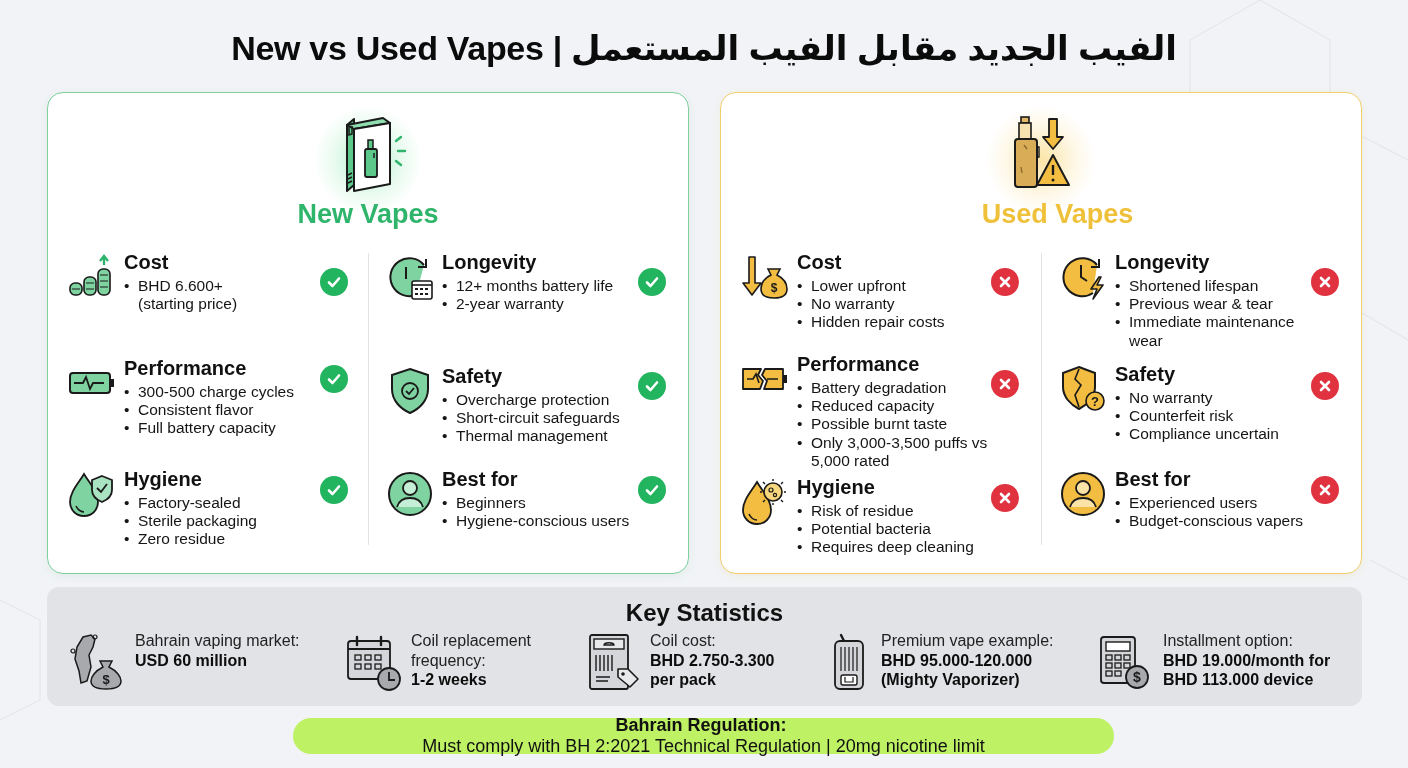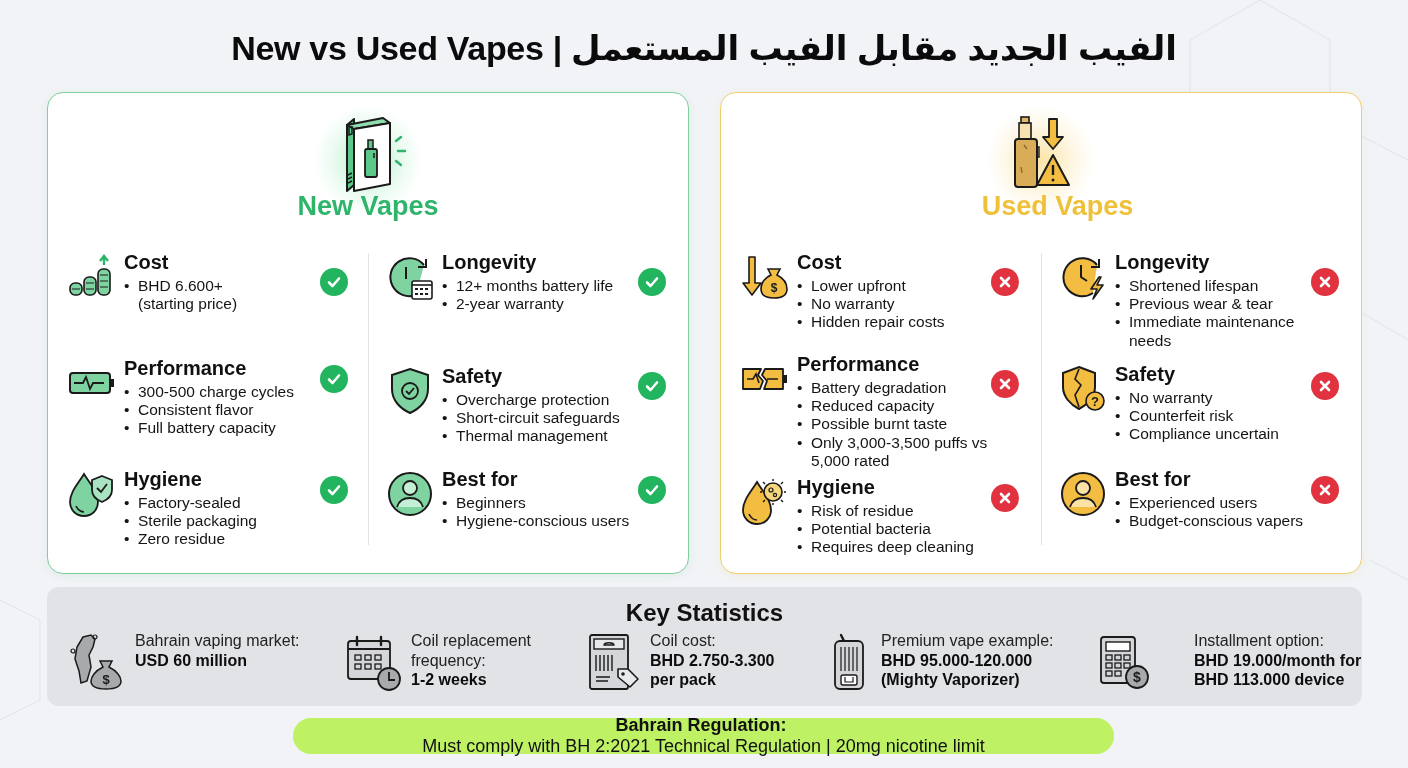--- a/index.html
+++ b/index.html
@@ -21,21 +21,21 @@
     background: #fff; border-radius: 16px;
   }
   .panel.new { left: 47px; border: 1.5px solid #7fcf9d; box-shadow: 0 2px 8px rgba(40,160,90,0.08); }
   .panel.used { left: 720px; border: 1.5px solid #f0cf6a; box-shadow: 0 2px 8px rgba(230,180,40,0.10); }
   .hero { position: absolute; left: 0; right: 0; top: 12px; height: 96px; display: flex; justify-content: center; }
   .hero .glow { position: absolute; top: 0; width: 110px; height: 110px; border-radius: 50%; }
   .panel.new .glow { background: radial-gradient(circle, rgba(80,220,130,0.45) 0%, rgba(80,220,130,0.12) 45%, rgba(255,255,255,0) 70%); }
   .panel.used .glow { background: radial-gradient(circle, rgba(245,195,60,0.45) 0%, rgba(245,195,60,0.12) 45%, rgba(255,255,255,0) 70%); }
   .hero svg { position: relative; z-index: 1; }
   .panel-title {
-    position: absolute; left: 0; right: 0; top: 98px; text-align: center;
+    position: absolute; left: 0; right: 0; top: 106px; text-align: center;
     font-size: 27px; font-weight: 700;
   }
   .panel.new .panel-title { color: #2fb56b; }
   .panel.used .panel-title { color: #efc13b; padding-left: 33px; }
   .col-divider { position: absolute; top: 160px; width: 1px; height: 292px; background: #e3e3e3; }
   .item { position: absolute; width: 300px; }
   .item .ico { position: absolute; left: 0; top: 2px; width: 48px; height: 48px; }
   .item .heading { position: absolute; left: 56px; top: 0; font-size: 20px; font-weight: 700; color: #111; }
   .item ul { position: absolute; left: 56px; top: 26px; list-style: none; font-size: 15.5px; line-height: 18.2px; color: #151515; width: 205px; }
   .item ul li { position: relative; padding-left: 14px; }
@@ -311,21 +311,21 @@
     <svg class="ico" viewBox="0 0 48 48">
       <path d="M38 12 A19 19 0 1 0 34 40" fill="#f3bd41" stroke="#1a1a1a" stroke-width="2"></path>
       <path d="M40 6 L40 14 L32 14" fill="none" stroke="#1a1a1a" stroke-width="2"></path>
       <path d="M22 12 L22 24 L28 28" fill="none" stroke="#1a1a1a" stroke-width="2"></path>
       <path d="M40 24 L32 36 L38 36 L34 46 L44 32 L38 32 L42 24 Z" fill="#f3bd41" stroke="#1a1a1a" stroke-width="1.6" stroke-linejoin="round"></path>
     </svg>
     <div class="heading">Longevity</div>
     <ul>
       <li>Shortened lifespan</li>
       <li>Previous wear &amp; tear</li>
-      <li style="width:190px">Immediate maintenance needs</li>
+      <li style="width:190px">Immediate maintenance wear</li>
     </ul>
   </div>
   <div class="badge no" style="left:590px; top:175px;">
     <svg width="14" height="14" viewBox="0 0 14 14">
         <path d="M3 3 L11 11 M11 3 L3 11" stroke="#fff" stroke-width="2.6" stroke-linecap="round"></path>
       </svg>
   </div>
 
   <div class="item" style="left:338px; top:270px;">
     <svg class="ico" viewBox="0 0 48 48">
@@ -449,21 +449,21 @@
           <rect x="27" y="22" width="6" height="5"></rect>
         <rect x="9" y="30" width="6" height="5"></rect>
           <rect x="18" y="30" width="6" height="5"></rect>
           <rect x="27" y="30" width="6" height="5"></rect>
         <rect x="9" y="38" width="6" height="5"></rect>
           <rect x="18" y="38" width="6" height="5"></rect>
       </g>
       <circle cx="40" cy="44" r="11" fill="#a8a9ad" stroke="#1a1a1a" stroke-width="1.8"></circle>
       <text x="40" y="49" font-size="14" font-weight="700" text-anchor="middle" fill="#1a1a1a" font-family="Liberation Sans, sans-serif">$</text>
     </svg>
-    <div class="slabel" style="width:185px; white-space:normal;margin-left:31px;">
+    <div class="slabel" style="width:185px; white-space:normal;">
       <div>Installment option:</div>
       <div class="svalue">BHD 19.000/month for BHD 113.000 device</div>
     </div>
   </div>
 </div>
 
 <div class="reg">
   <svg width="22" height="20" viewBox="0 0 22 20">
     <path d="M11 1 L21 19 L1 19 Z" fill="#111" stroke="#111" stroke-width="1.5" stroke-linejoin="round"></path>
     <path d="M11 7 V13" stroke="#f5c431" stroke-width="2.2"></path>

